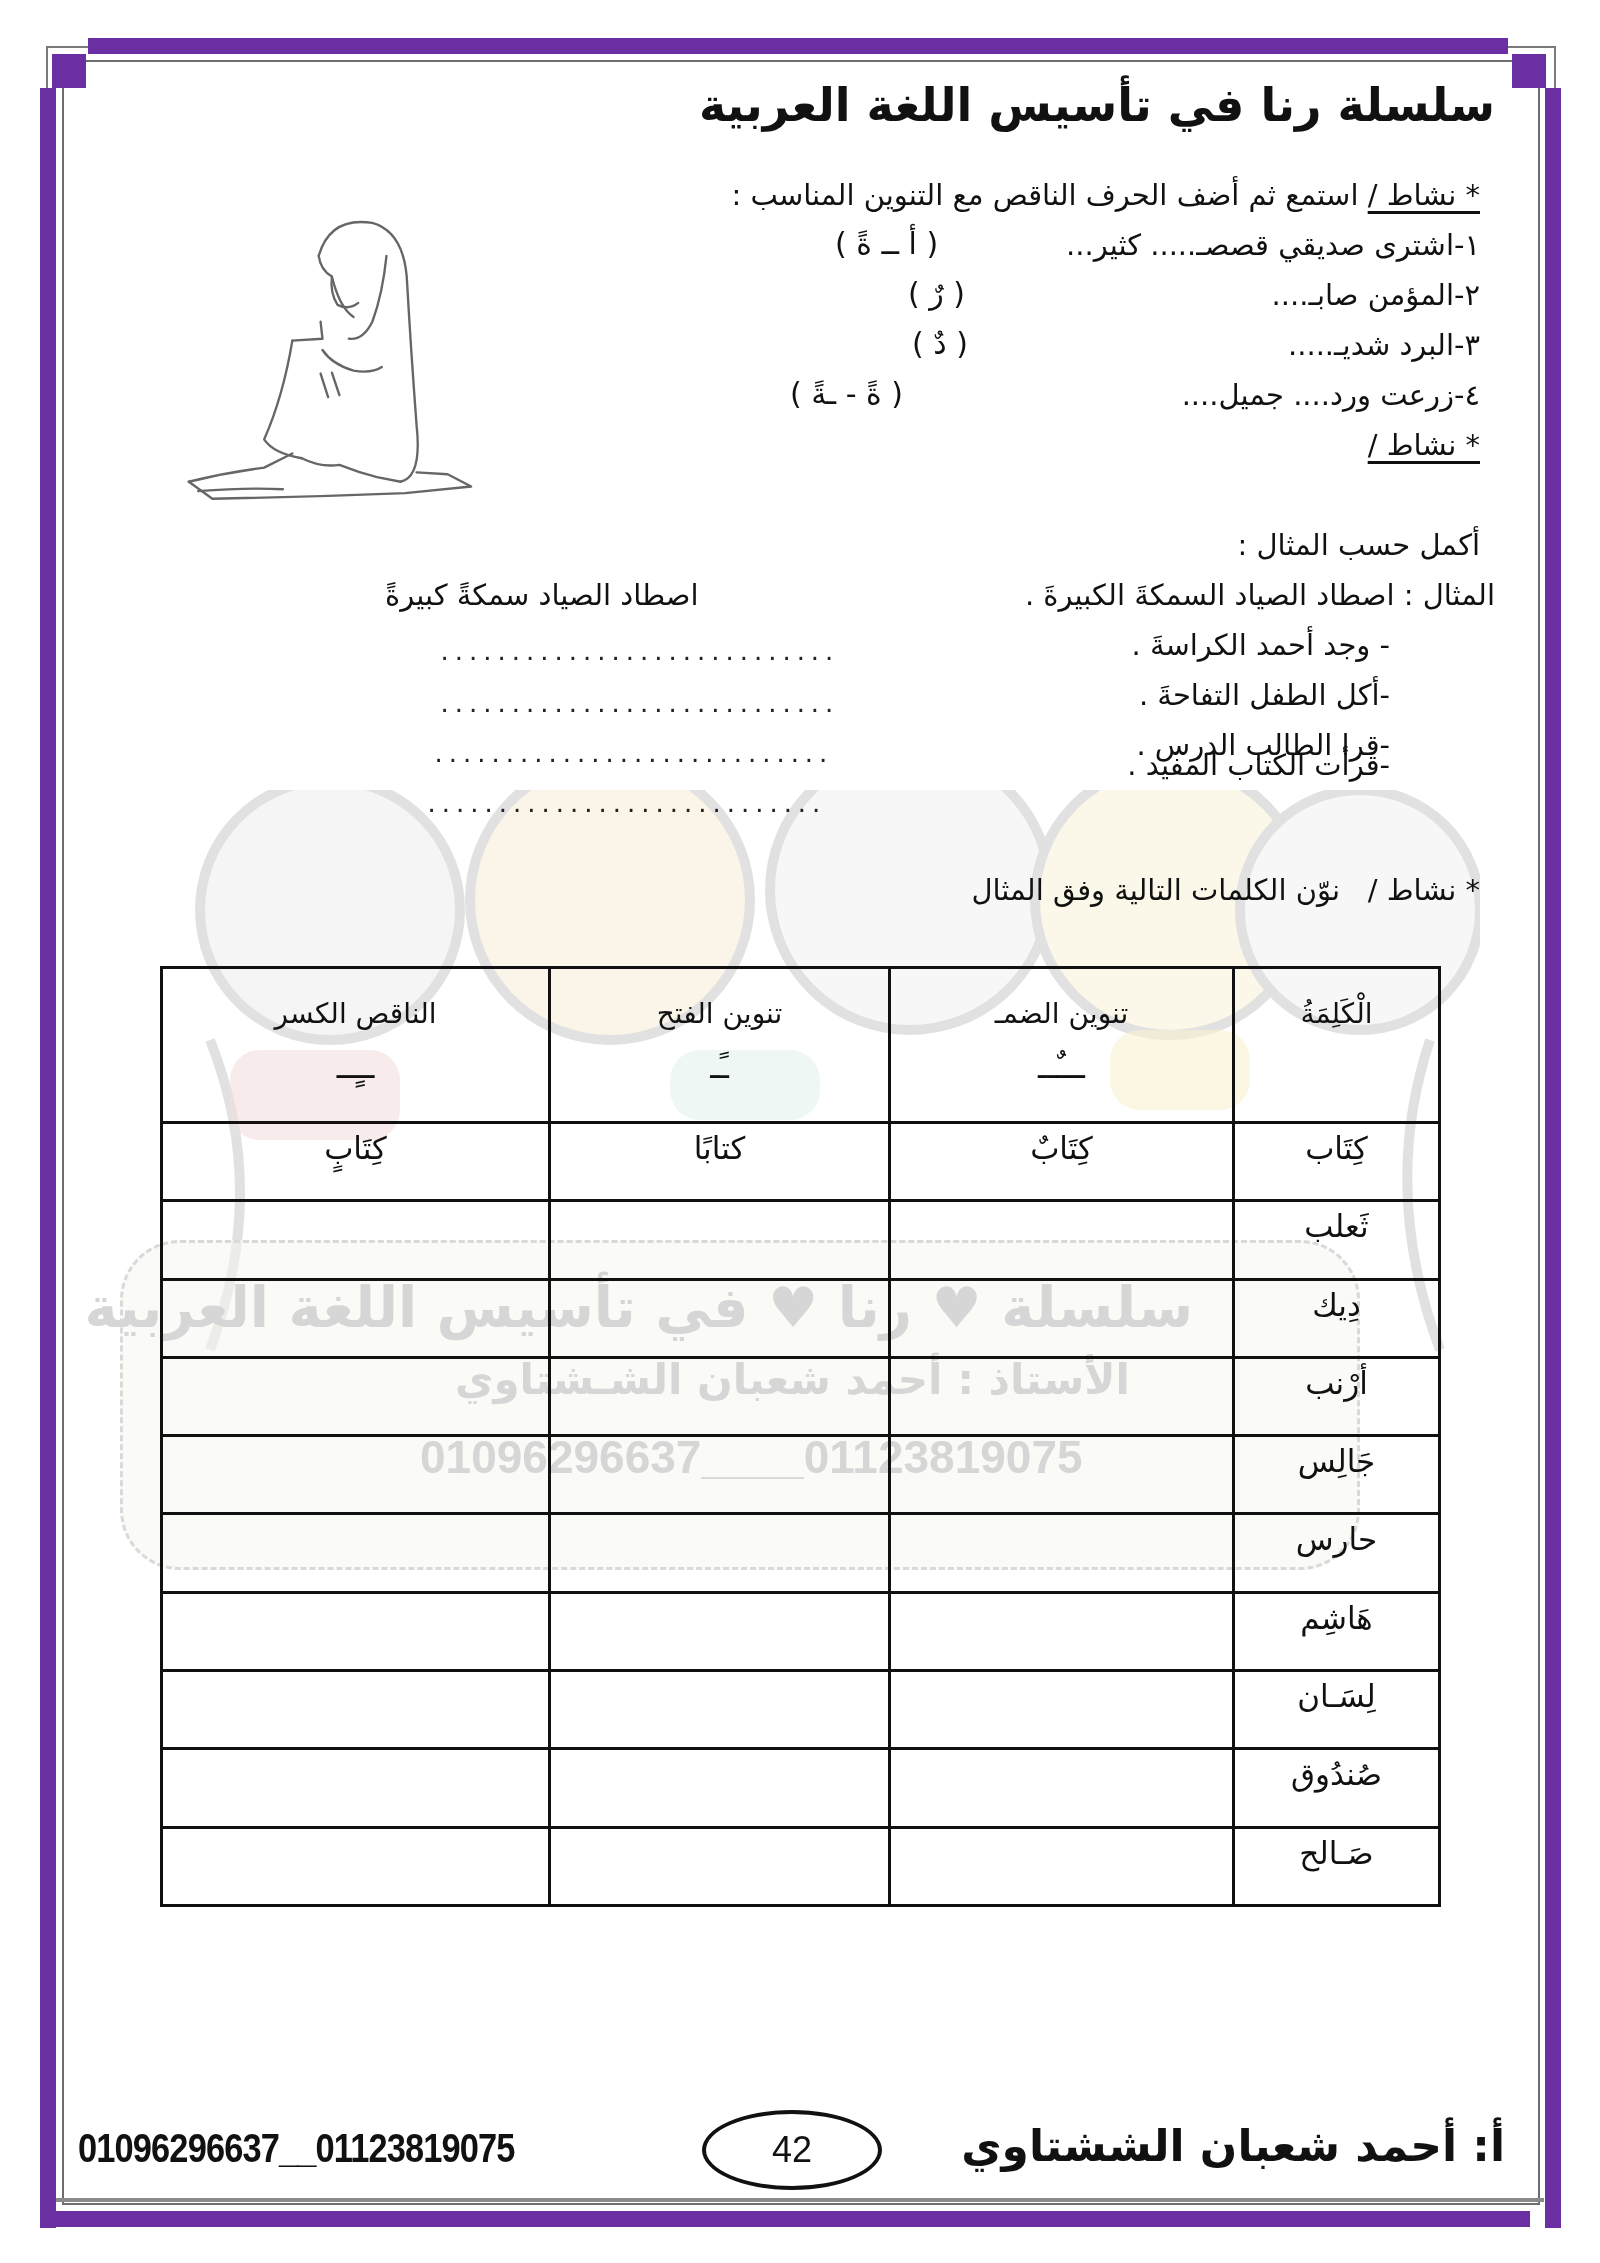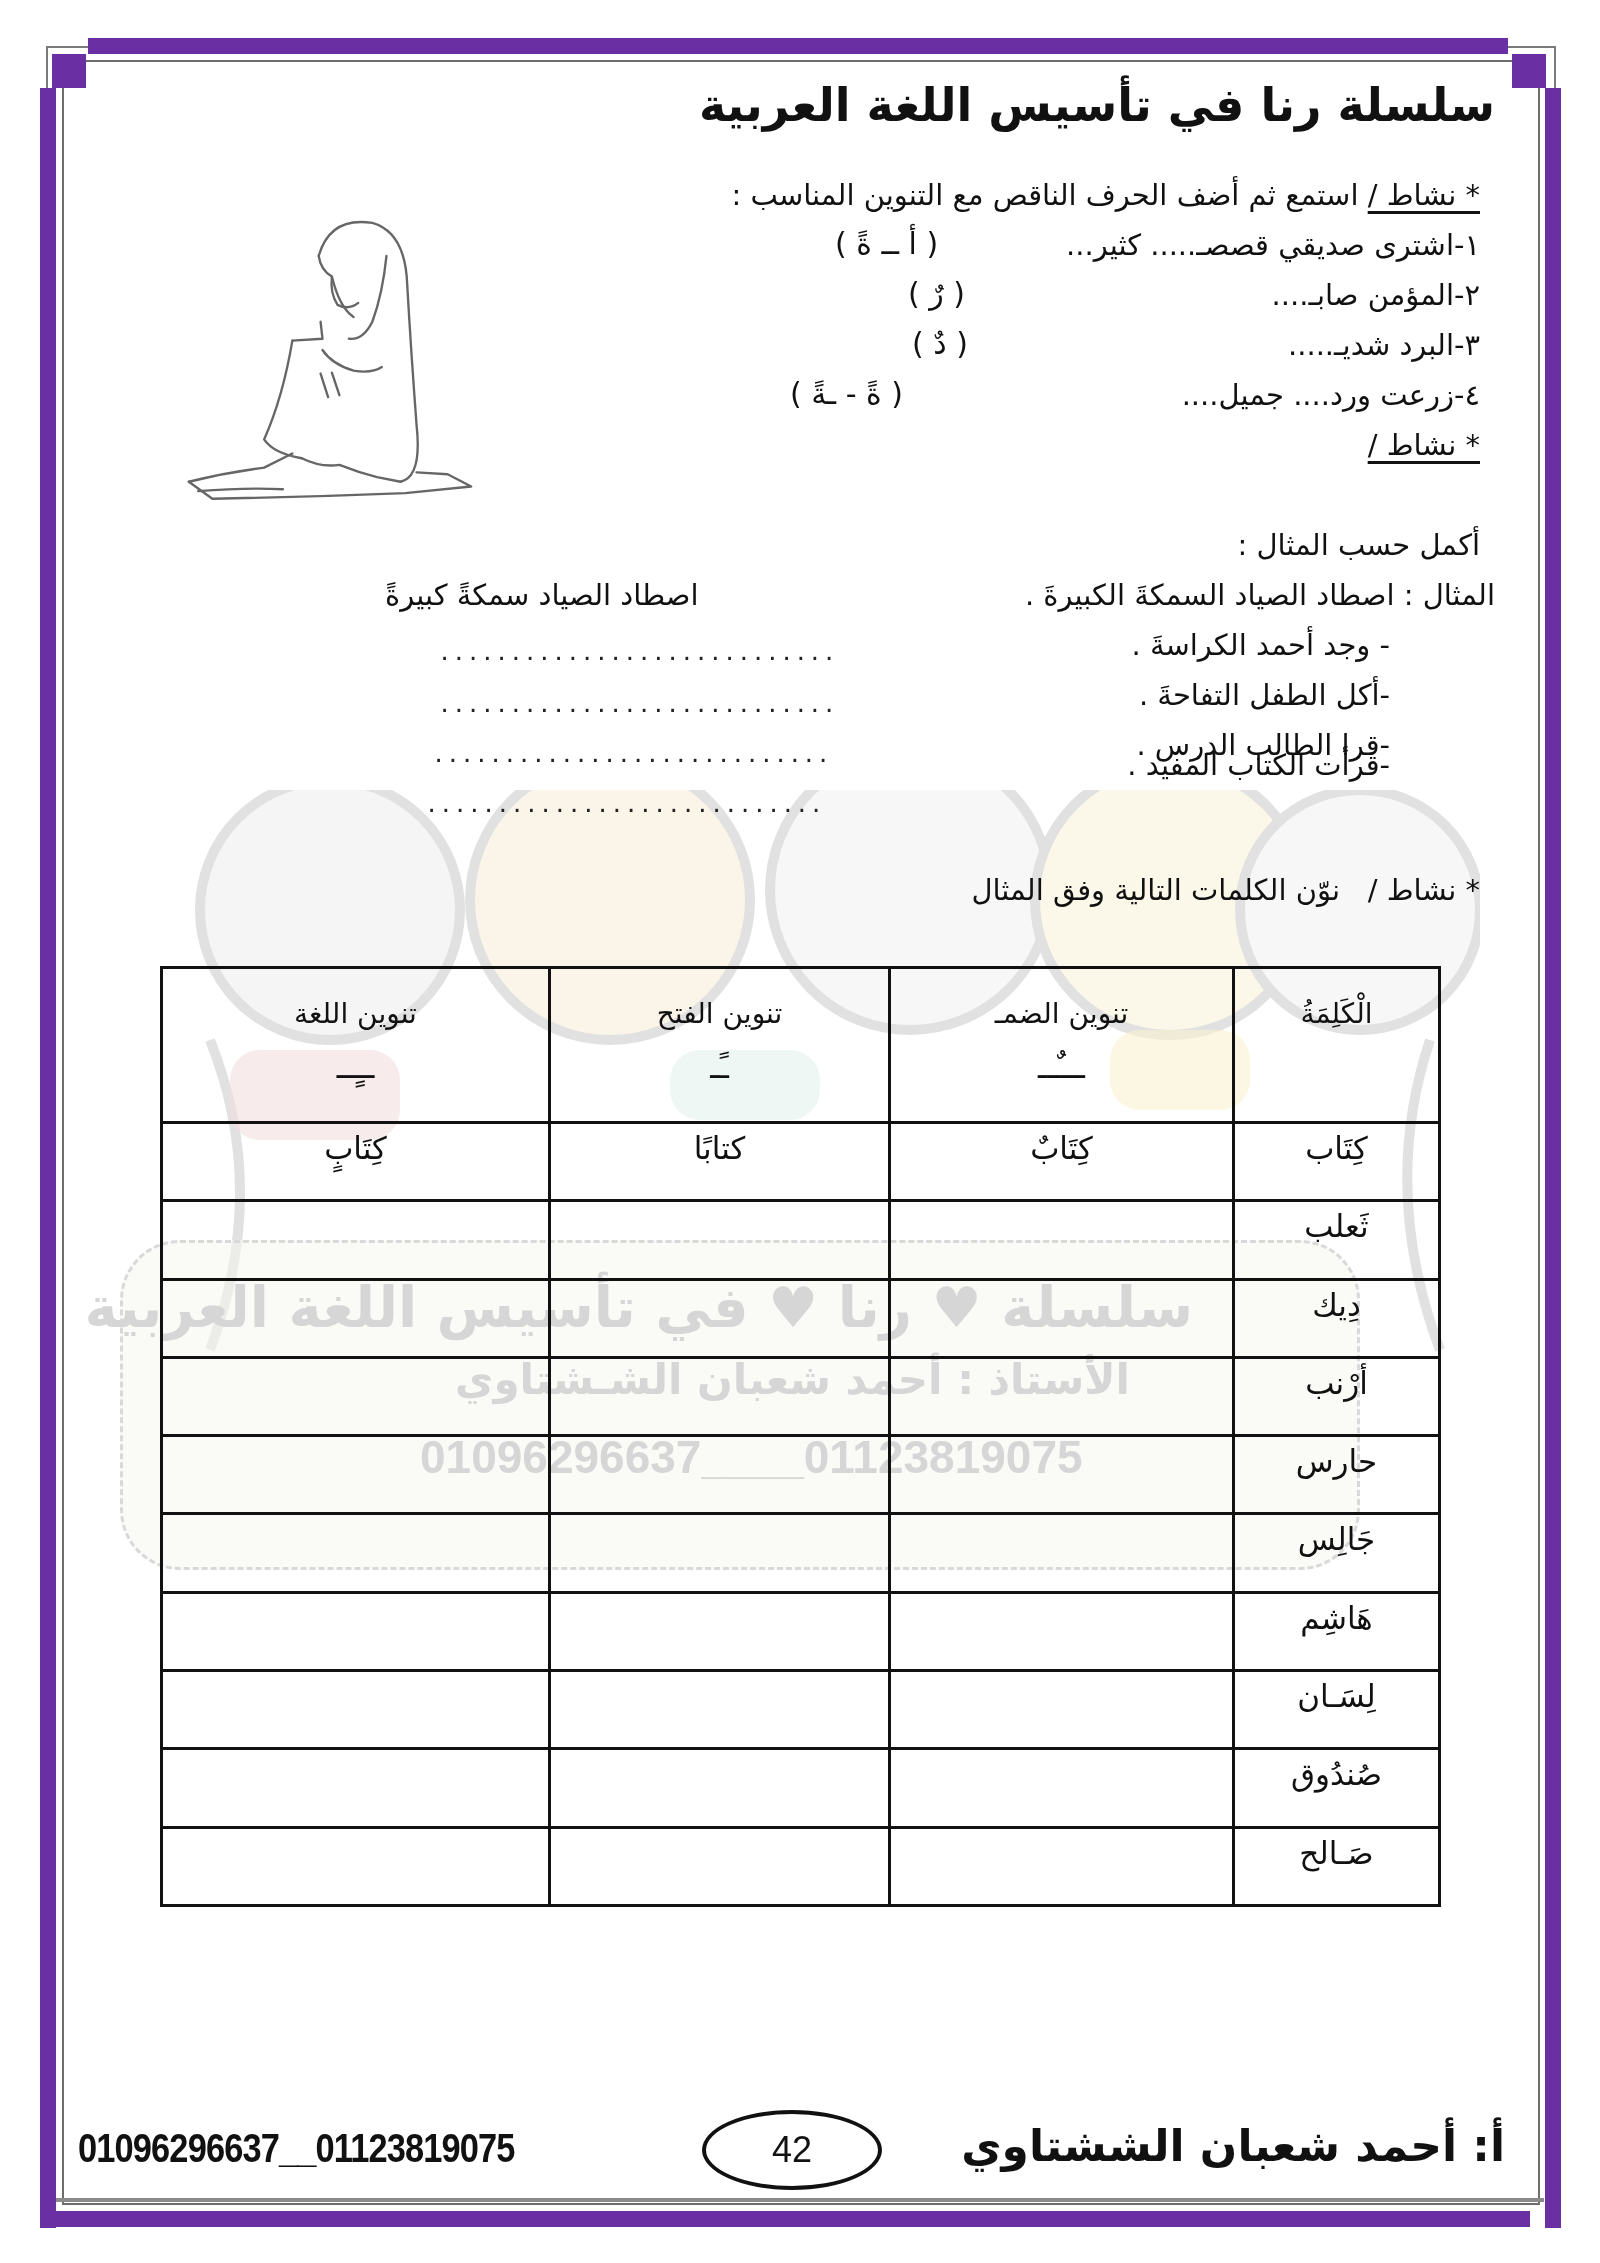--- a/index.html
+++ b/index.html
@@ -161,21 +161,21 @@
       </th>
       <th>
         <span>تنوين الضمـ</span>
         <span class="tanween-mark">ـــٌــ</span>
       </th>
       <th>
         <span>تنوين الفتح</span>
         <span class="tanween-mark">ـًـ</span>
       </th>
       <th>
-        <span>تنوين اللغة</span>
+        <span>الناقص الكسر</span>
         <span class="tanween-mark">ــٍــ</span>
       </th>
     </tr>
   </thead>
   <tbody>
     <tr>
       <td>كِتَاب</td>
       <td>كِتَابٌ</td>
       <td>كتابًا</td>
       <td>كِتَابٍ</td>
@@ -192,27 +192,27 @@
       <td></td>
       <td></td>
     </tr>
     <tr>
       <td>أرْنب</td>
       <td></td>
       <td></td>
       <td></td>
     </tr>
     <tr>
+      <td>جَالِس</td>
+      <td></td>
+      <td></td>
+      <td></td>
+    </tr>
+    <tr>
       <td>حارس</td>
-      <td></td>
-      <td></td>
-      <td></td>
-    </tr>
-    <tr>
-      <td>جَالِس</td>
       <td></td>
       <td></td>
       <td></td>
     </tr>
     <tr>
       <td>هَاشِم</td>
       <td></td>
       <td></td>
       <td></td>
     </tr>

